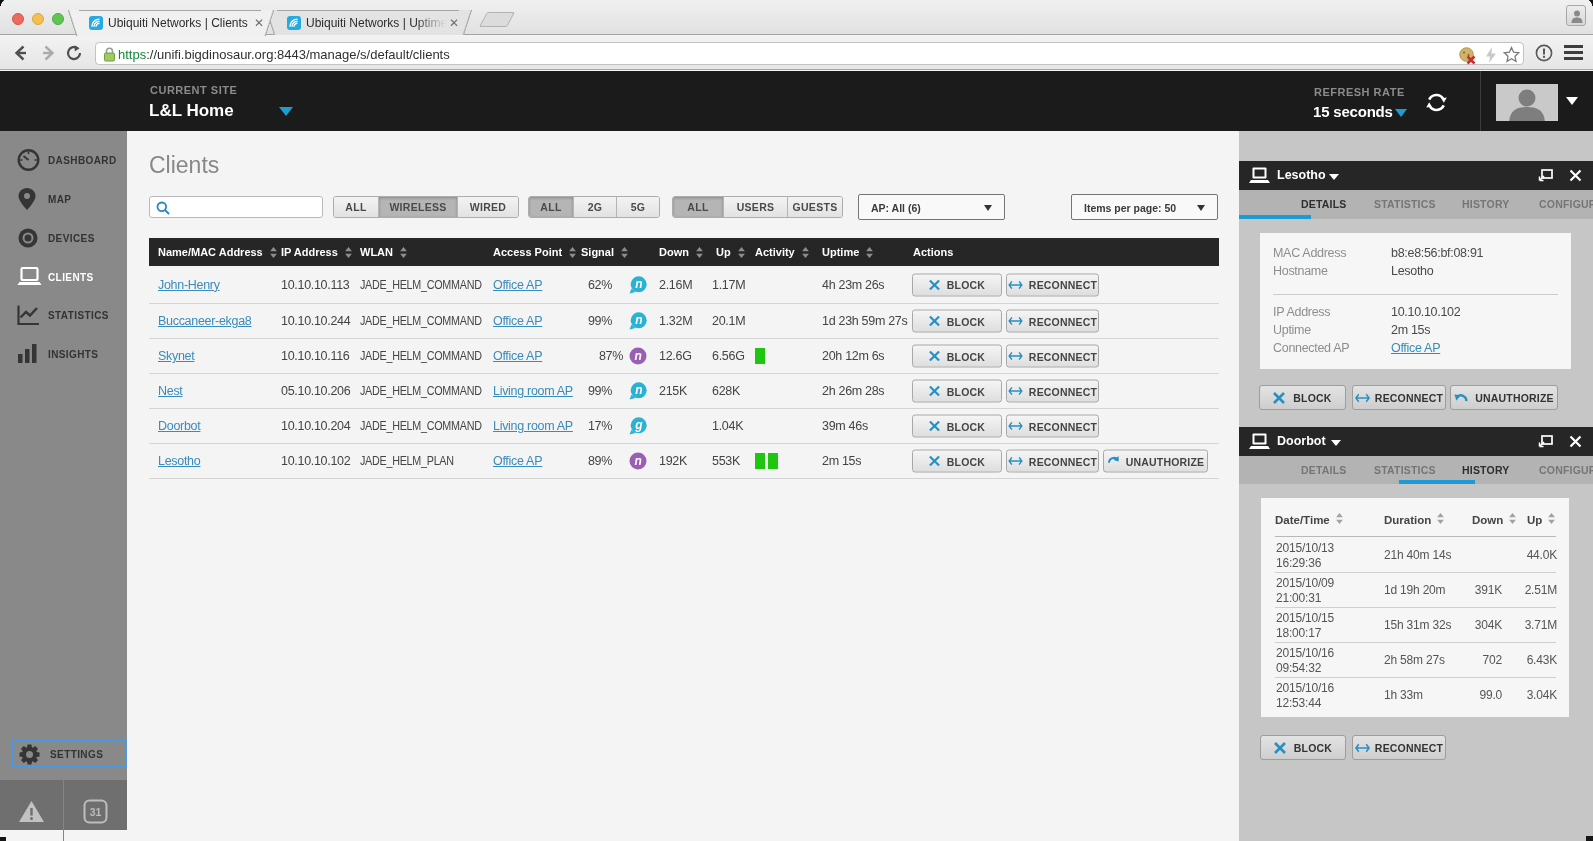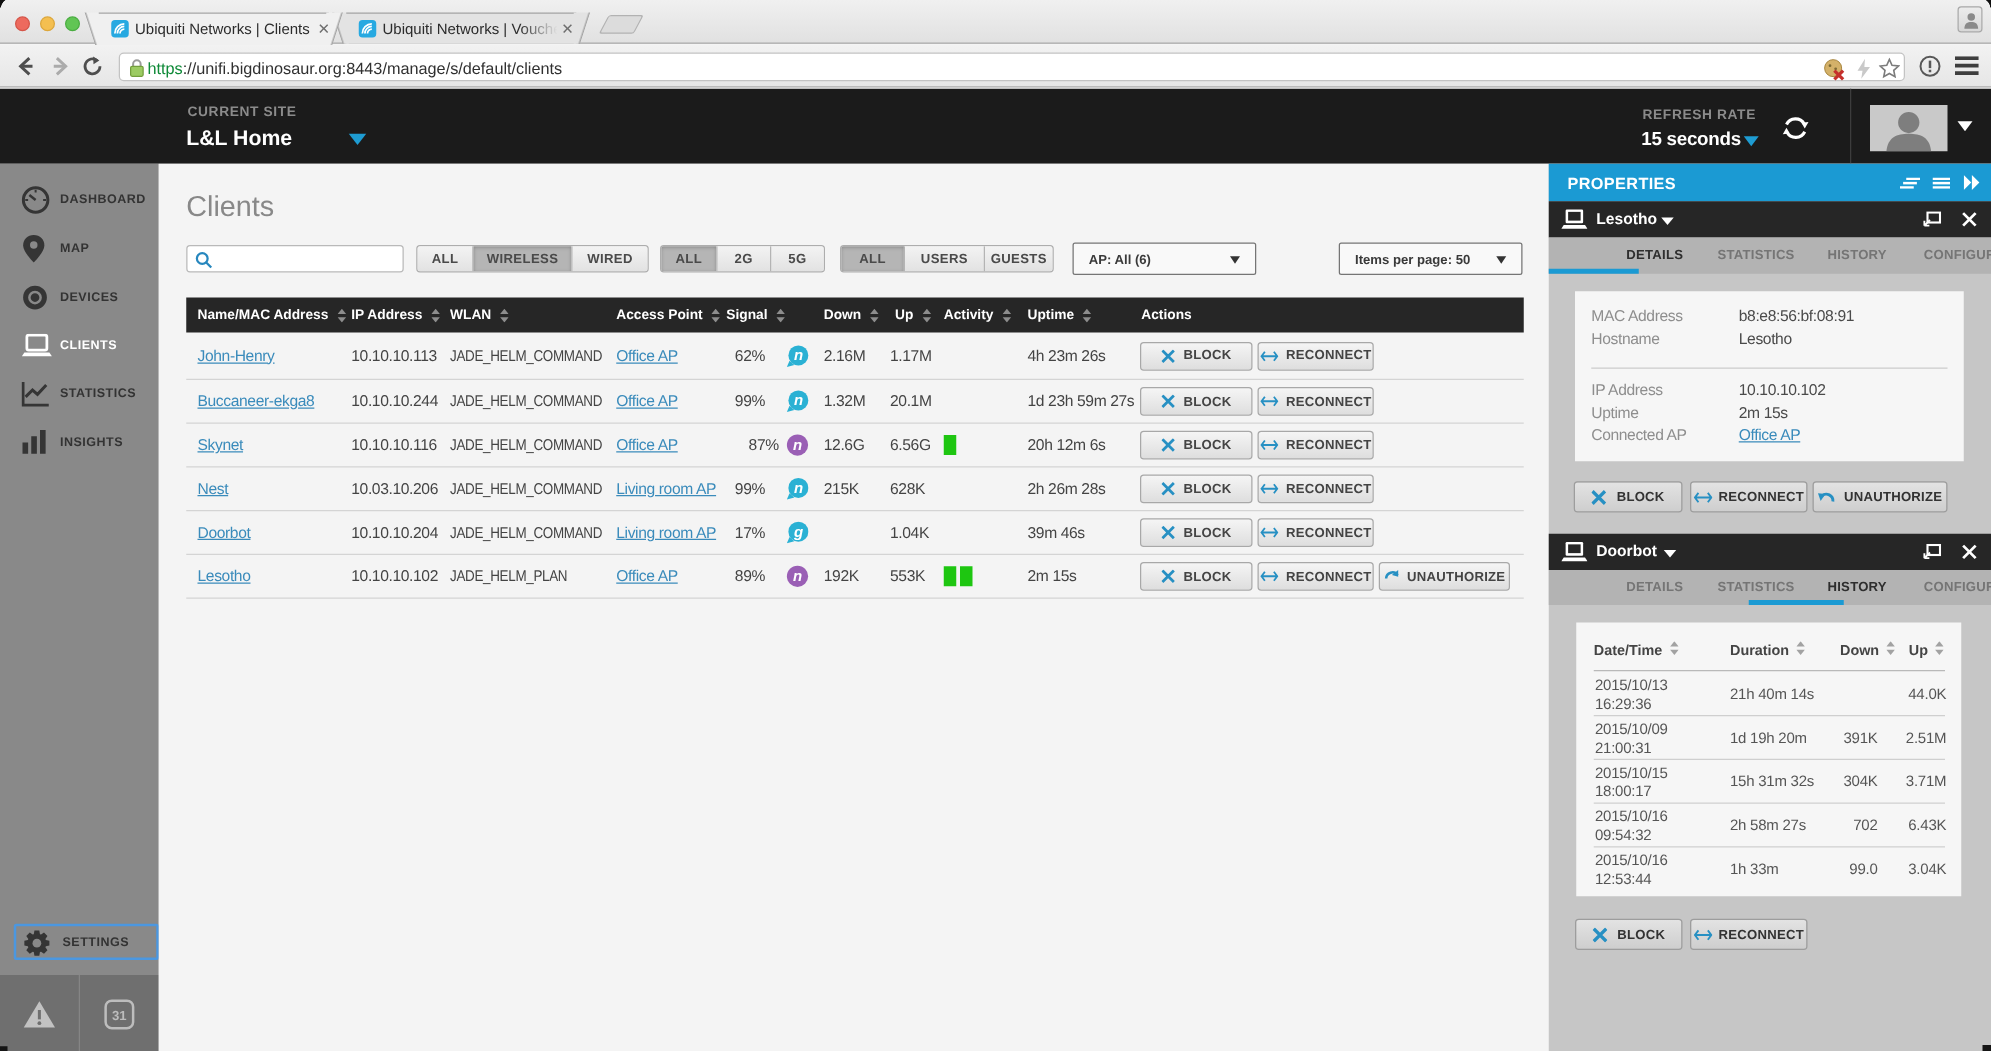--- a/index.html
+++ b/index.html
@@ -48,21 +48,21 @@
 
 #apphead { position:absolute; left:0; top:71px; width:1593px; height:60px; background:#1b1b1b; }
 #logo { position:absolute; left:0; top:0; width:127px; height:60px; background:#1b94c8; }
 .hlabel { font-size:11px; font-weight:bold; color:#8b8b8b; letter-spacing:0.5px; }
 .hvalue { font-size:17px; font-weight:bold; color:#fff; }
 #hdivider { position:absolute; left:1480px; top:0; width:1px; height:60px; background:#3c3c3c; }
 #avatar { position:absolute; left:1496px; top:13px; width:62px; height:37px; background:#c9c9c9; overflow:hidden; }
 
 
 #sidebar { position:absolute; left:0; top:131px; width:127px; height:649px; background:#898989; }
-#sidefoot { position:absolute; left:0; top:780px; width:127px; height:61px; background:#6f6f6f; }
+#sidefoot { position:absolute; left:0; top:780px; width:127px; height:50px; background:#6f6f6f; }
 .navitem { position:absolute; left:0; width:127px; height:30px; }
 .navitem .lbl { position:absolute; left:48px; top:50%; transform:translateY(-50%);
   font-size:10px; font-weight:bold; color:#333; letter-spacing:0.4px; }
 .navitem.active .lbl { color:#fff; }
 .navitem svg { position:absolute; left:17px; top:50%; transform:translateY(-50%); }
 #settingsbtn { position:absolute; left:11px; top:608px; width:116px; height:29px;
   border:2px solid #4b97e0; border-radius:2px; }
 #settingsbtn .lbl { position:absolute; left:37px; top:8px; font-size:10px; font-weight:bold; color:#333; letter-spacing:0.4px; }
 
 
@@ -141,21 +141,21 @@
     </div>
     <div class="tab" id="tab2">
       <div class="slant-l"></div>
         <div class="tab-body"></div>
         <div class="slant-r"></div>
       <div class="fav"><svg width="14" height="14" viewBox="0 0 17 17">
         <path d="M3.5 13 A 9.2 9.2 0 0 1 12.7 3.8" stroke="#fff" stroke-width="1.7" fill="none"></path>
         <path d="M6 13 A 6.7 6.7 0 0 1 12.7 6.3" stroke="#fff" stroke-width="1.7" fill="none"></path>
         <path d="M8.5 13 A 4.2 4.2 0 0 1 12.7 8.8" stroke="#fff" stroke-width="1.7" fill="none"></path>
       </svg></div>
-      <span class="ttl">Ubiquiti Networks | Vouche</span>
+      <span class="ttl">Ubiquiti Networks | Uptime</span>
         <span class="cls">✕</span>
     </div>
     <div id="newtab"></div>
     <div class="corner" style="left:0;background:radial-gradient(circle 9px at 9px 7px, transparent 8px, #101010 8.6px)"></div>
     <div class="corner" style="right:0;background:radial-gradient(circle 9px at 0px 7px, transparent 8px, #101010 8.6px)"></div>
     <div id="profbtn"><svg width="18" height="18" viewBox="0 0 18 18" style="margin:1px">
       <circle cx="9" cy="6.5" r="3" fill="#8a8a8a"></circle>
           <path d="M3.5 16 C3.5 11.5 6 10.5 9 10.5 C12 10.5 14.5 11.5 14.5 16 Z" fill="#8a8a8a"></path>
         </svg></div>
   </div>
@@ -423,21 +423,21 @@
         <span class="cell" style="left:673px">20h 12m 6s</span>
         <div class="rbtn" style="left:763px;width:90px"><svg width="11" height="11" viewBox="0 0 12 12" style="margin-right:7px">
             <path d="M1 1 L11 11 M11 1 L1 11" stroke="#2790c3" stroke-width="2.4"></path>
           </svg>BLOCK</div>
         <div class="rbtn" style="left:857px;width:93px"><svg width="15" height="9" viewBox="0 0 16 10" style="margin-right:6px">
             <path d="M4 1 L1 5 L4 9 M12 1 L15 5 L12 9 M1.5 5 H14.5" stroke="#2790c3" stroke-width="1.6" fill="none"></path>
           </svg>RECONNECT</div>
       </div>
       <div class="trow" style="top:243px;height:35px">
         <span class="cell" style="left:9px"><a class="lnk" href="#">Nest</a></span>
-        <span class="cell" style="left:132px">10.03.10.206</span>
+        <span class="cell" style="left:132px">05.10.10.206</span>
         <span class="cell sq" style="left:211px">JADE_HELM_COMMAND</span>
         <span class="cell" style="left:344px"><a class="lnk" href="#">Living room AP</a></span>
         <span class="cell" style="left:425px;width:38px;text-align:right">99%</span>
         <span class="badge"><svg width="18" height="18" viewBox="0 0 18 18">
             <path d="M2.6 12.5 L0.5 17.5 L6.5 15.9 Z" fill="#2ab1d4"></path>
             <circle cx="9.7" cy="8.3" r="8" fill="#2ab1d4"></circle>
             <text x="9.7" y="12.3" font-size="12" font-style="italic" font-weight="bold" fill="#fff" text-anchor="middle">n</text>
           </svg></span>
         <span class="cell" style="left:510px">215K</span>
         <span class="cell" style="left:563px">628K</span>
@@ -492,37 +492,20 @@
           </svg>RECONNECT</div>
         <div class="rbtn" style="left:954px;width:105px"><svg width="13" height="11" viewBox="0 0 14 12" style="margin-right:6px">
             <path d="M2 8 A 5.5 5.5 0 0 1 12 5" stroke="#2790c3" stroke-width="2.2" fill="none"></path>
             <path d="M12.5 0.5 L12.5 6.5 L7 5 Z" fill="#2790c3"></path>
           </svg>UNAUTHORIZE</div>
       </div>
     </div>
 </div>
 
 <div id="panel">
-  <div id="propbar">
-    <span class="t">PROPERTIES</span>
-    <svg style="position:absolute;left:281px;top:11px" width="16" height="9" viewBox="0 0 16 9">
-      <rect x="5" y="0" width="11" height="2" fill="#fff"></rect>
-        <rect x="2.5" y="3.5" width="11" height="2" fill="#fff"></rect>
-        <rect x="0" y="7" width="11" height="2" fill="#fff"></rect>
-    </svg>
-    <svg style="position:absolute;left:307px;top:11px" width="14" height="9" viewBox="0 0 14 9">
-      <rect x="0" y="0" width="14" height="2" fill="#fff"></rect>
-        <rect x="0" y="3.5" width="14" height="2" fill="#fff"></rect>
-        <rect x="0" y="7" width="14" height="2" fill="#fff"></rect>
-    </svg>
-    <svg style="position:absolute;left:332px;top:9px" width="13" height="12" viewBox="0 0 13 12">
-      <path d="M0 0 L6 6 L0 12 Z" fill="#fff"></path>
-        <path d="M6.5 0 L12.5 6 L6.5 12 Z" fill="#fff"></path>
-    </svg>
-  </div>
 
   <div class="sechead" style="top:30px">
     <svg style="position:absolute;left:10px;top:6px" width="21" height="17" viewBox="0 0 21 17">
       <rect x="3.5" y="0.5" width="14" height="11" rx="1" fill="#fff"></rect>
       <rect x="5.5" y="2.5" width="10" height="7" fill="#262626"></rect>
       <path d="M2 13 H19 L21 16 H0 Z" fill="#fff"></path>
     </svg>
     <span class="nm">Lesotho</span>
       <span class="tri" style="left:90px"></span>
     <svg style="position:absolute;left:299px;top:8px" width="15" height="13" viewBox="0 0 15 13">

